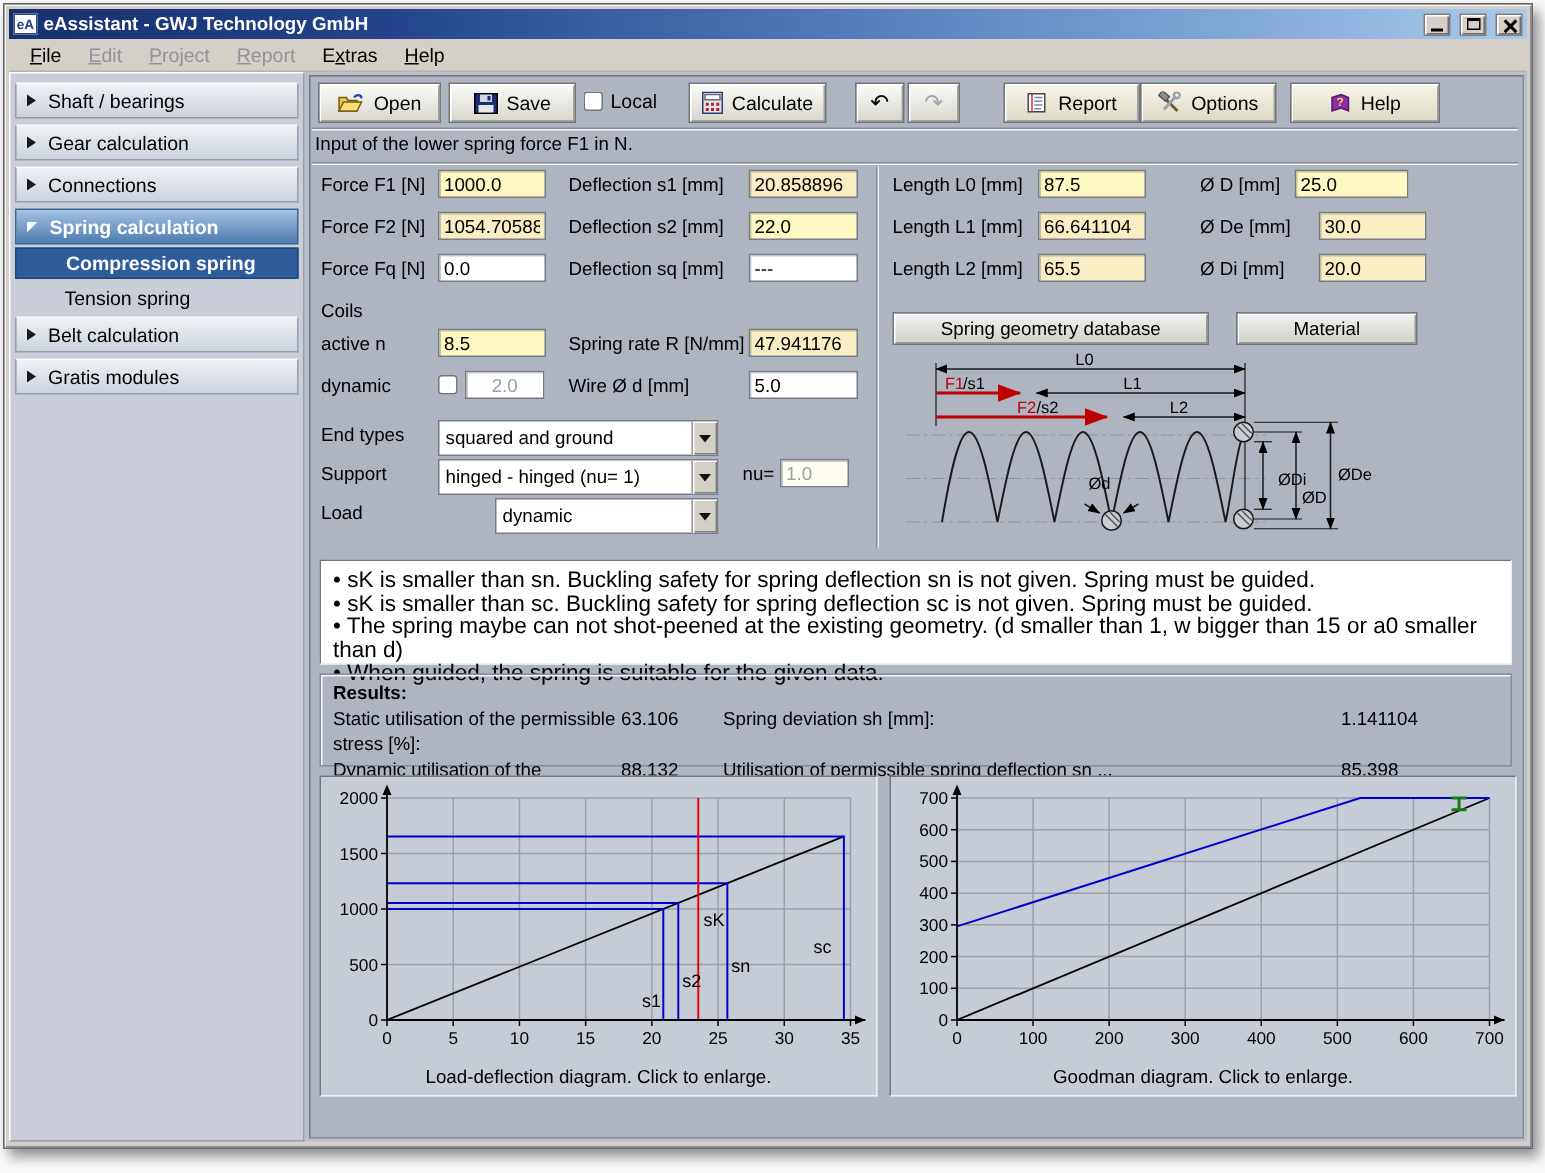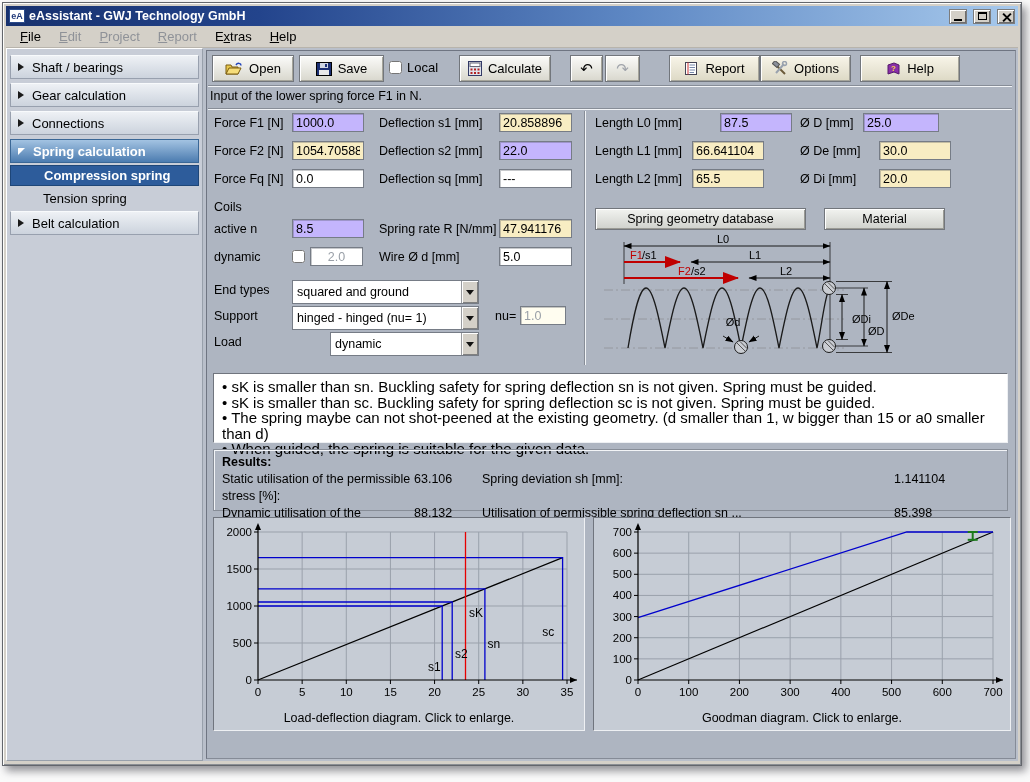--- a/index.html
+++ b/index.html
@@ -29,21 +29,21 @@
   .content{flex:1;margin:2px 2px 2px 3px;background:#AEB5C1;border:1px solid #858b97;border-top-color:#6f7582;border-left-color:#6f7582;position:relative}
   .tbtn{position:absolute;height:27px;display:flex;align-items:center;justify-content:center;gap:6px;font-size:13px;background:linear-gradient(#fbfbf9,#d8d7cd);border:1px solid #72767c;box-shadow:inset 1px 1px 0 #fff,inset -1px -1px 0 #a5a49a;cursor:pointer}
   .tbtn.warm{background:linear-gradient(#f8f5e9,#ddd9c5)}
   .tbtn.disabled{color:#a0a4ab;cursor:default}
   .arrowglyph{font-size:15px;line-height:15px}
   .chkrow{position:absolute;display:flex;align-items:center;gap:5px;font-size:13px}
   .etch{position:absolute;left:1px;right:3px;height:1px;background:#878d97;box-shadow:0 1px 0 #f2f4f7}
   .vetch{position:absolute;width:1px;background:#878d97;box-shadow:1px 0 0 #f2f4f7}
   .lbl{position:absolute;height:21px;line-height:21px;white-space:nowrap}
   .fld{position:absolute;height:19px;border:1px solid #767c86;box-shadow:inset 1px 1px 0 rgba(70,75,85,.3);font-family:"Liberation Sans",sans-serif;font-size:12.5px;padding:0 3px;color:#000}
-  .lav{background:#c4b5fd}.yel{background:#f8edc3}.wht{background:#fff}
+  .lav{background:#fef9c3}.yel{background:#f8edc3}.wht{background:#fff}
   .dis{color:#9aa0a8}
   .cream{background:#fffdf0}
   .sel{position:absolute;height:24px;background:#fff;border:1px solid #767c86;display:flex;align-items:center;cursor:pointer}
   .sel .txt{flex:1;padding-left:4px;white-space:nowrap;overflow:hidden}
   .sel .ab{width:17px;height:100%;background:#d4d0c8;border-left:1px solid #989a9e;box-shadow:inset 1px 1px 0 #fff,inset -1px -1px 0 #808080;display:flex;align-items:center;justify-content:center;flex:none}
   .dtri{width:0;height:0;border-left:4px solid transparent;border-right:4px solid transparent;border-top:5px solid #111}
   .gbtn{position:absolute;height:22px;background:linear-gradient(#f2f3f0,#cfd1cc);border:1px solid #72767c;box-shadow:inset 1px 1px 0 #fff,inset -1px -1px 0 #9a9a94;font-size:12.5px;display:flex;align-items:center;justify-content:center;cursor:pointer}
   .statusline{position:absolute;left:3px;top:38px;font-size:12.5px;white-space:nowrap}
   .msgbox{position:absolute;background:#fff;border:1px solid;border-color:#70757e #eef0f3 #eef0f3 #70757e;padding:5px 8px;line-height:15.5px;font-size:15px}
   .msg::before{content:"•  "}
@@ -104,20 +104,24 @@
       <div class="side-sub selected">
           <span>Compression spring</span>
         </div>
       <div class="side-sub">
           <span>Tension spring</span>
         </div>
       <div class="side-item" style="margin-top:2px">
           <i class="tri"></i>
           <span>Belt calculation</span>
         </div>
+      <div class="side-item">
+          <i class="tri"></i>
+          <span>Gratis modules</span>
+        </div>
     </div>
 
     <div class="content">
 
       <button class="tbtn" style="left:5px;top:4px;width:82px">
         <svg width="18" height="14">
             <path d="M1,12 L1,3 L6,3 L7,5 L13,5 L13,12 Z" fill="#e8c84e" stroke="#7a5c10"></path>
             <path d="M1,12 L4,6 L16,6 L13,12 Z" fill="#f6dd7a" stroke="#7a5c10"></path>
             <path d="M11,3 C12.5,0.5 16,1 16,3.5" fill="none" stroke="#2244bb" stroke-width="1.5"></path>
           </svg>
@@ -239,21 +243,21 @@
 
       <span class="lbl" style="left:7px;top:281px">Load</span>
       <div class="sel" style="left:123px;top:281px;width:149px">
           <span class="txt">dynamic</span>
           <span class="ab">
             <i class="dtri"></i>
           </span>
         </div>
 
       <span class="lbl" style="left:388px;top:62px">Length L0 [mm]</span>
-      <input class="fld lav" style="left: 485px; top: 62px; width: 72px; margin-left: 28px;" value="87.5">
+      <input class="fld lav" style="left: 485px; top: 62px; width: 72px;" value="87.5">
       <span class="lbl" style="left:593px;top:62px">Ø D [mm]</span>
       <input class="fld lav" style="left: 656px; top: 62px; width: 76px;" value="25.0">
 
       <span class="lbl" style="left:388px;top:90px">Length L1 [mm]</span>
       <input class="fld yel" style="left: 485px; top: 90px; width: 72px;" value="66.641104">
       <span class="lbl" style="left:593px;top:90px">Ø De [mm]</span>
       <input class="fld yel" style="left: 672px; top: 90px; width: 72px;" value="30.0">
 
       <span class="lbl" style="left:388px;top:118px">Length L2 [mm]</span>
       <input class="fld yel" style="left: 485px; top: 118px; width: 72px;" value="65.5">

